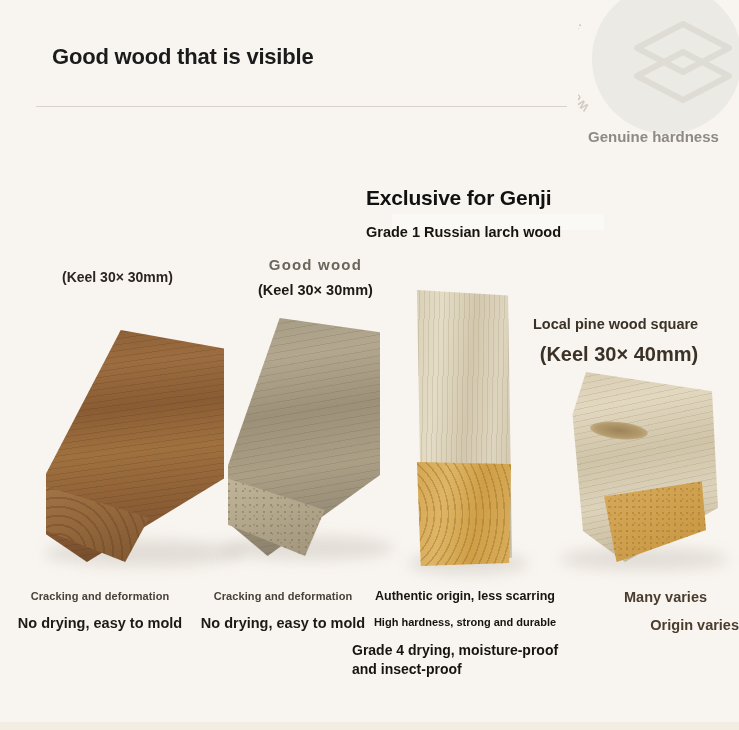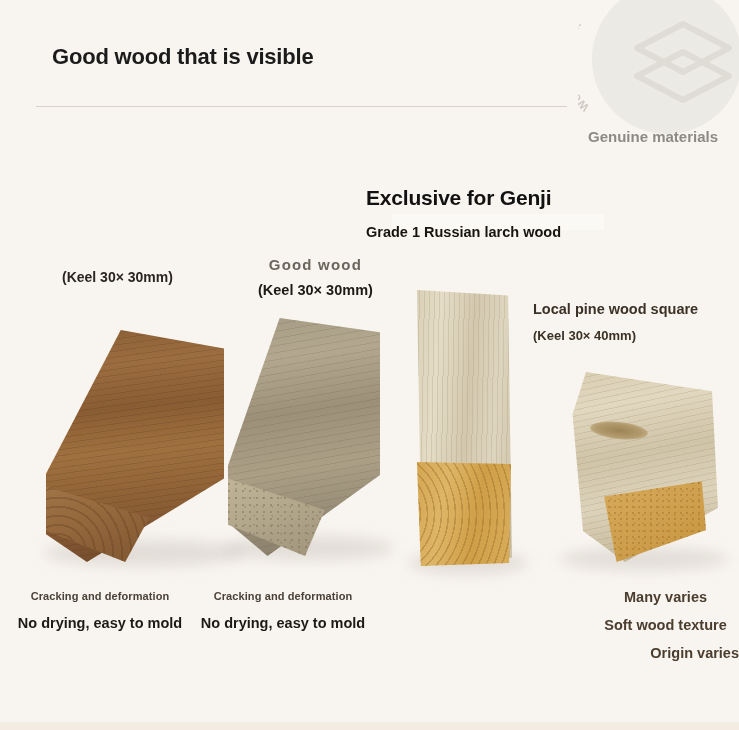--- a/index.html
+++ b/index.html
@@ -58,23 +58,23 @@
   #lbl-a .l2{display:block;font-size:14px;color:#2a2520;margin-top:11px;}
 
   #lbl-b{left:258px;top:256px;font-size:0;}
   #lbl-b .l1{display:block;font-size:15px;color:#6b655c;letter-spacing:1.2px;}
   #lbl-b .l2{display:block;font-size:14.5px;color:#1d1a16;margin-top:9px;}
 
   #lbl-c{left:366px;top:186px;font-size:0;text-align:left;}
   #lbl-c .l0{display:block;font-size:21px;font-weight:bold;color:#111;letter-spacing:-0.2px;}
   #lbl-c .l1{display:block;font-size:14.5px;font-weight:bold;color:#17140f;margin-top:14px;}
 
-  #lbl-d{left:533px;top:301px;font-size:0;}
+  #lbl-d{left:533px;top:316px;font-size:0;}
   #lbl-d .l1{display:block;font-size:14.5px;font-weight:bold;color:#3b3227;}
-  #lbl-d .l2{display:block;font-size:13px;font-weight:bold;color:#3b3227;margin-top:11px;text-align:left;}
+  #lbl-d .l2{display:block;font-size:20px;font-weight:bold;color:#3b3227;margin-top:11px;text-align:right;}
 
   .ghost-band{
     position:absolute;left:392px;top:214px;width:212px;height:16px;
     background:rgba(255,255,255,.45);
   }
 
   
   .wood{position:absolute;}
   .shadow{
     position:absolute;border-radius:50%;
@@ -245,21 +245,21 @@
       <polygon points="54,6 100,30 54,54 8,30"></polygon>
       <polygon points="54,34 100,58 54,82 8,58"></polygon>
     </g>
   </svg>
   <svg class="badge-arc" viewBox="0 0 140 140">
     <defs>
       <path id="arcpath" d="M 14,118 A 58,58 0 0 1 40,14"></path>
     </defs>
     <text><textPath href="#arcpath" startOffset="2%">Wood is for all.</textPath></text>
   </svg>
-  <div class="badge-caption">Genuine materials</div>
+  <div class="badge-caption">Genuine hardness</div>
 
   <div class="ghost-band"></div>
 
   <div class="lbl" id="lbl-a">
     <span class="l2">(Keel 30× 30mm)</span>
   </div>
 
   <div class="lbl" id="lbl-b">
     <span class="l1">Good wood</span>
     <span class="l2">(Keel 30× 30mm)</span>
@@ -311,21 +311,25 @@
   <div class="cap" id="cap-a">
     <span class="c1">Cracking and deformation</span>
     <span class="c2">No drying, easy to mold</span>
   </div>
 
   <div class="cap" id="cap-b">
     <span class="c1">Cracking and deformation</span>
     <span class="c2">No drying, easy to mold</span>
   </div>
 
+  <div class="cap" id="cap-c">
+    <span class="c1">Authentic origin, less scarring</span>
+    <span class="c2">High hardness, strong and durable</span>
+    <span class="c3">Grade 4 drying, moisture-proof and insect-proof</span>
+  </div>
 
   <div class="cap" id="cap-d">
     <span class="c1">Many varies</span>
-    <span class="c2">Soft wood texture</span>
     <span class="c3">Origin varies</span>
   </div>
 
   <div class="bottom-rule"></div>
 </div>
 
 </body></html>

